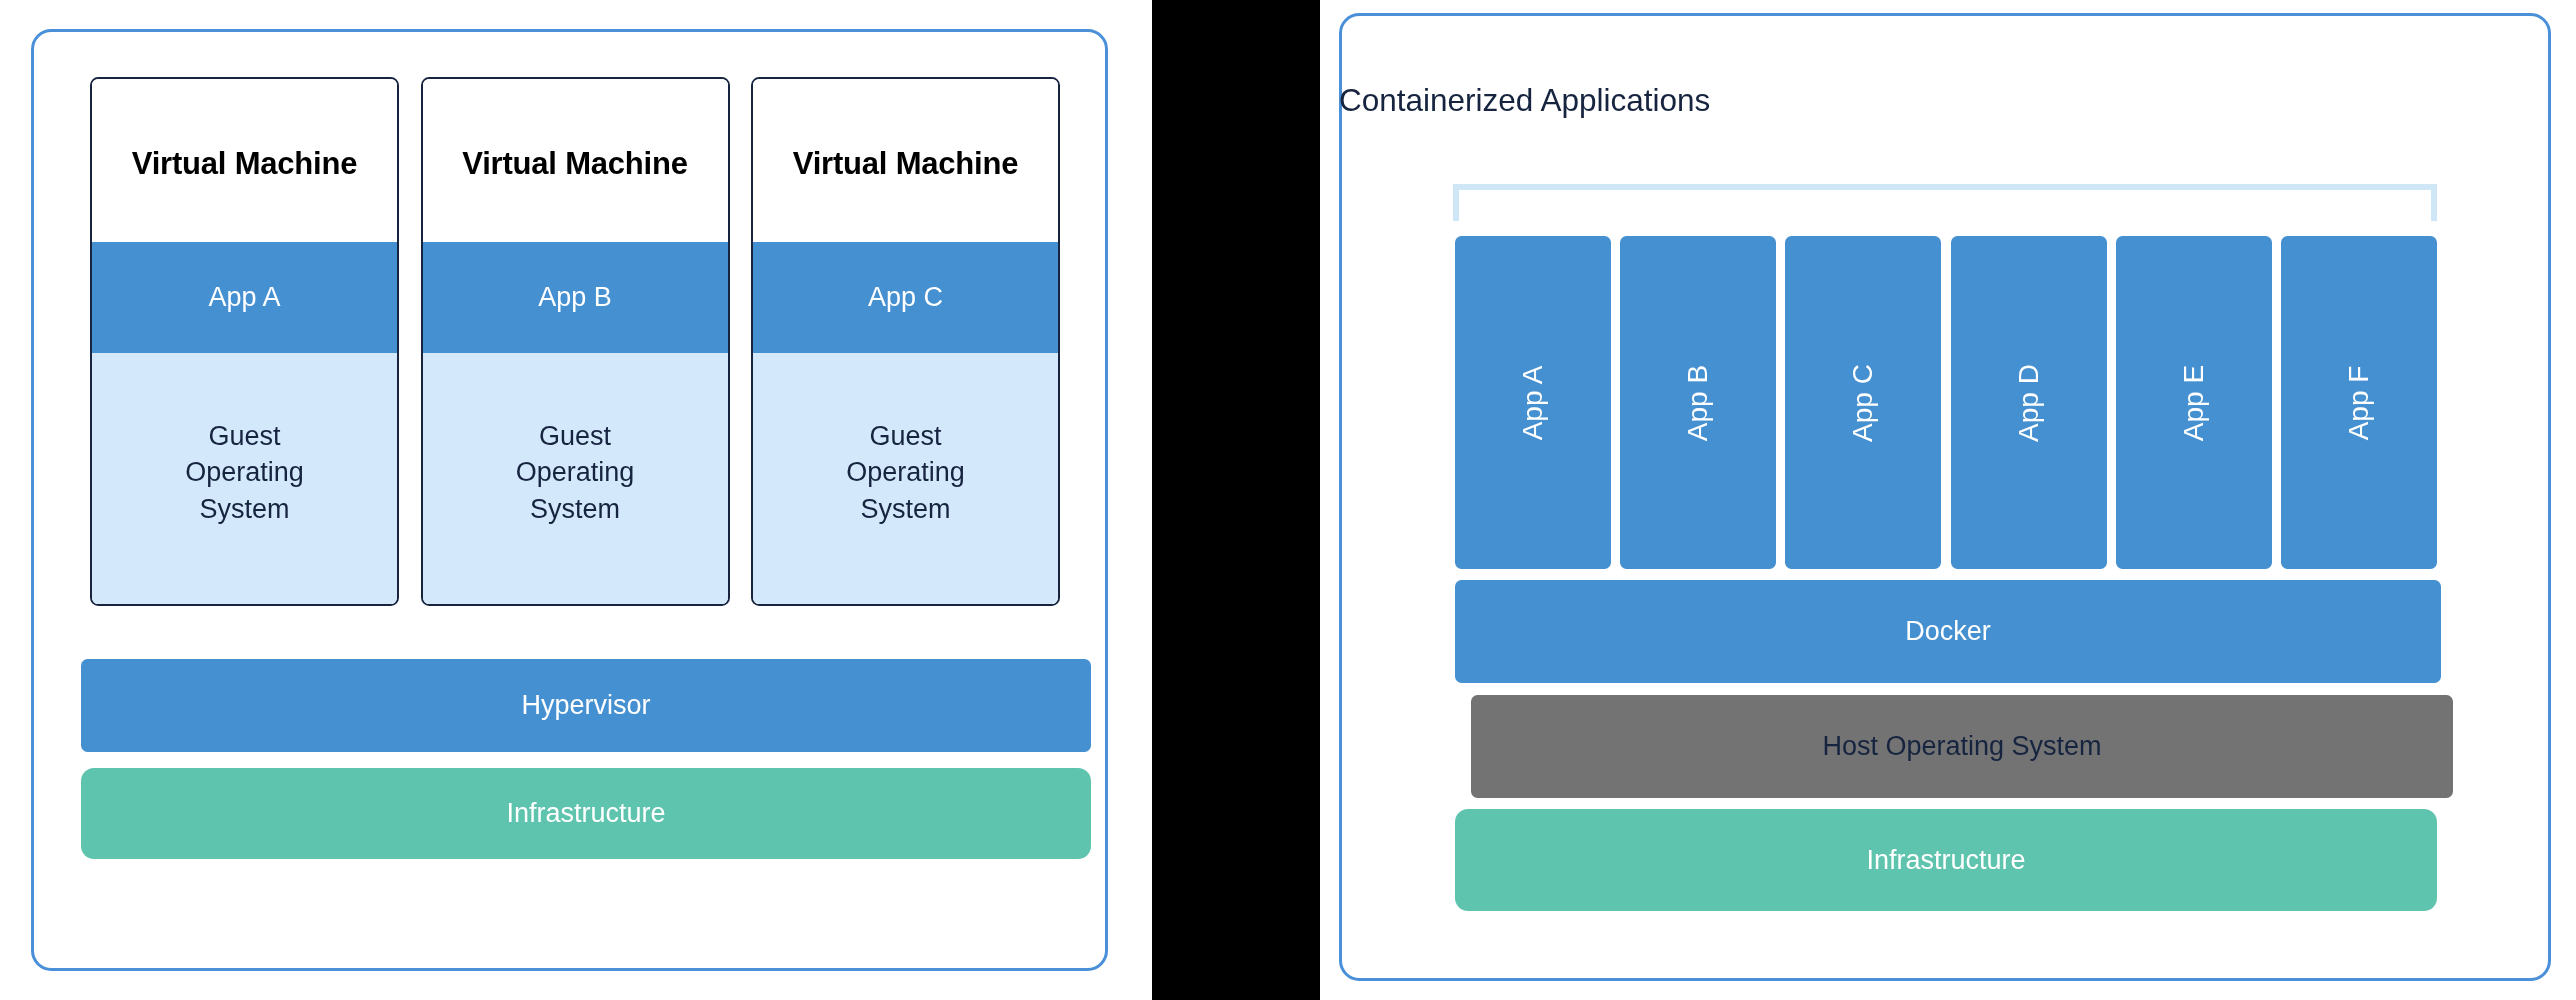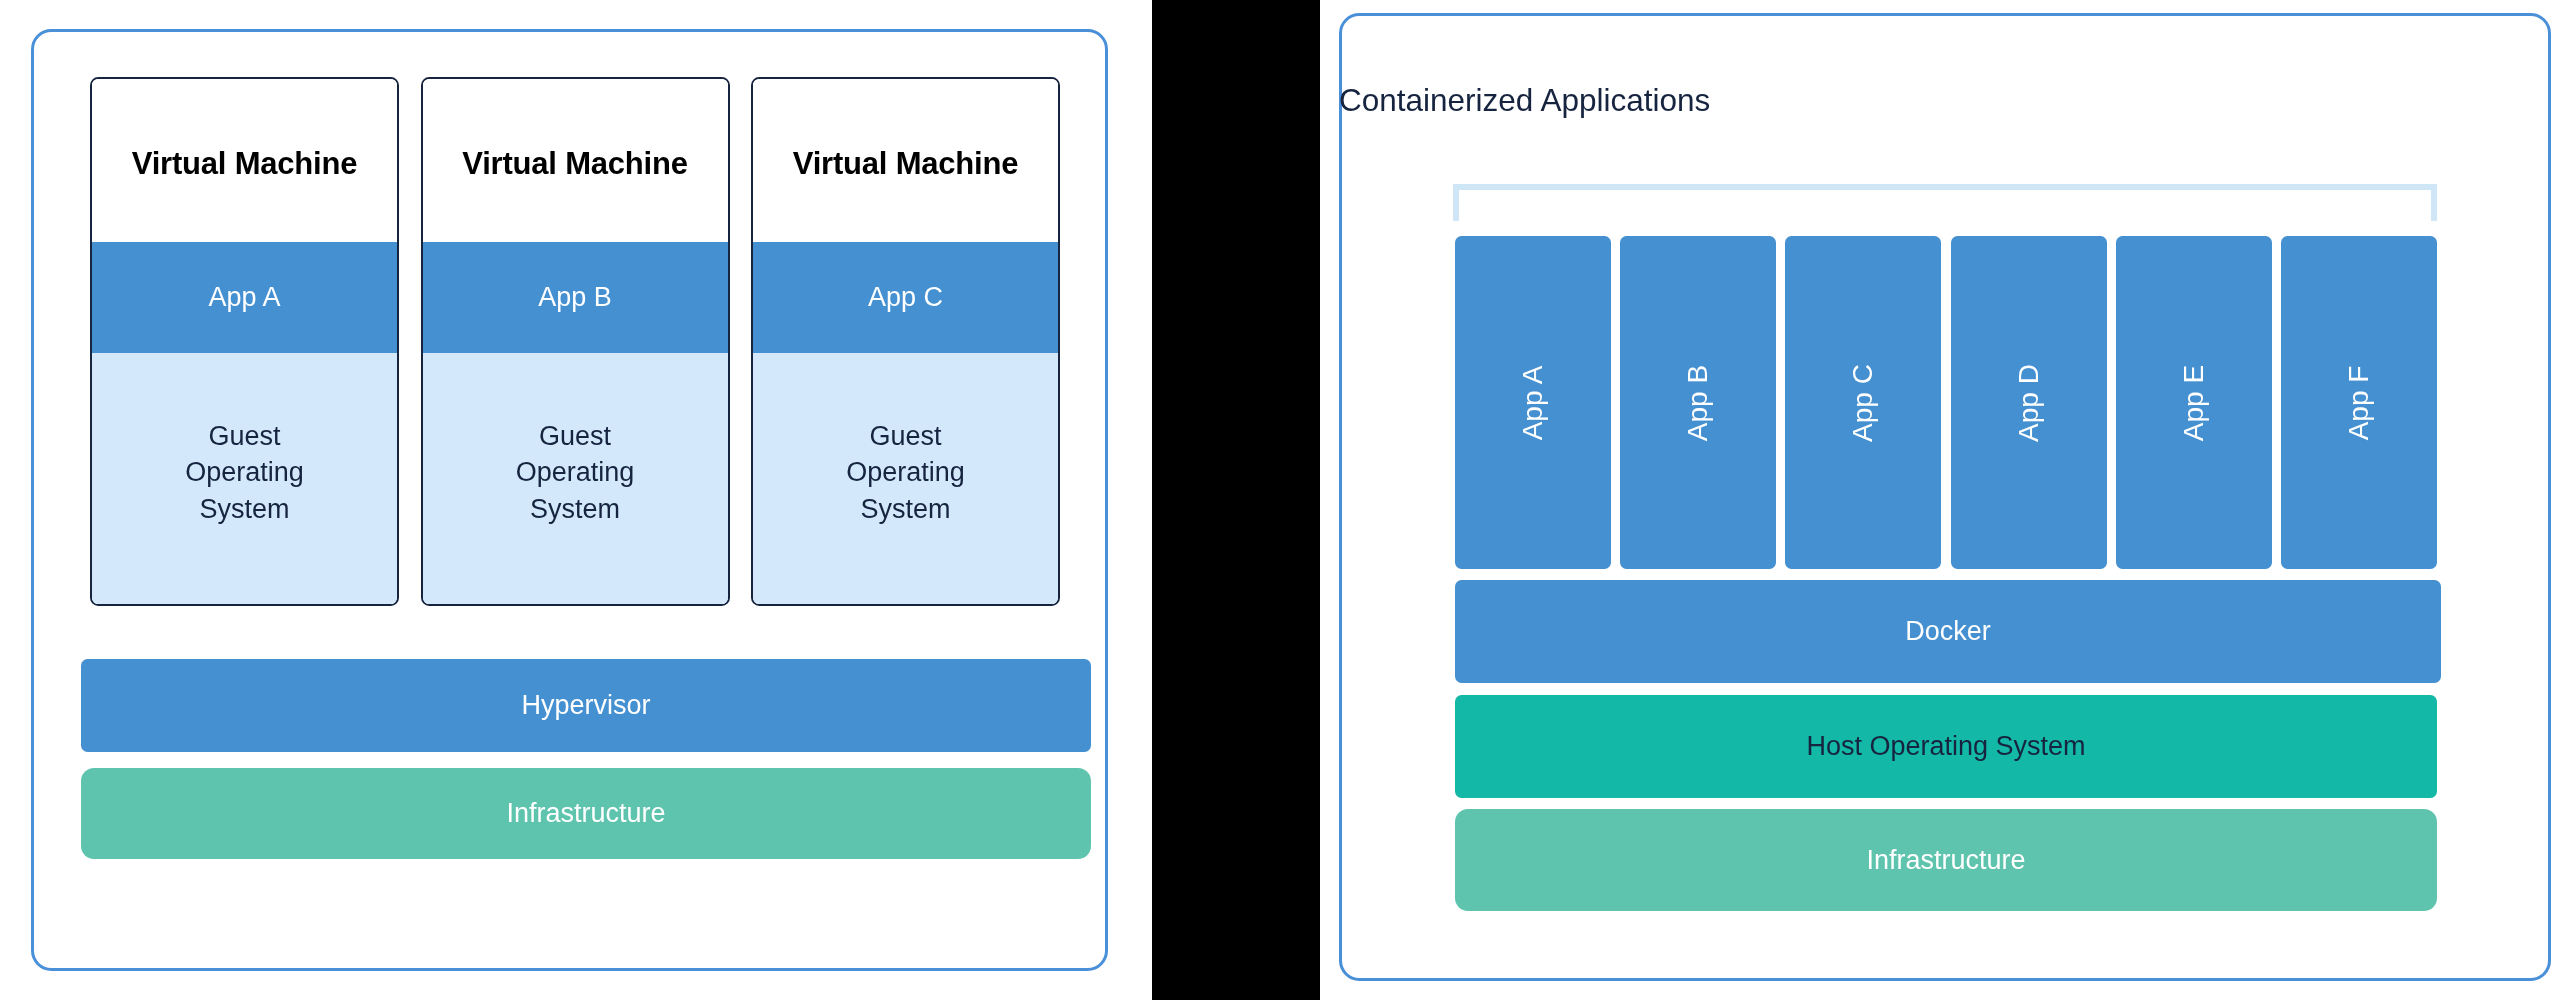--- a/index.html
+++ b/index.html
@@ -101,21 +101,21 @@
   .bar {
     position: absolute;
     display: flex;
     align-items: center;
     justify-content: center;
     border-radius: 6.5px;
     font-size: 27px;
     box-sizing: border-box;
   }
   .bar-blue   { background: #4590d1; color: #ffffff; }
-  .bar-light  { background: #14b8a6; color: #16243f; }
+  .bar-light  { background: #737373; color: #16243f; margin-left: 16px; }
   .bar-green  { background: #5fc4ae; color: #ffffff; border-radius: 13px; }
 
   #bar-hypervisor    { left: 47px; top: 620px; width: 1010px; height: 93px; height: 92px; margin-top: 8px; }
   #bar-hypervisor    { left: 47px; top: 620px; width: 1010px; height: 92px; }
   #bar-infra-left    { left: 47px; top: 737px; width: 1010px; height: 91px; }
 
   
   #bar-hypervisor { left: 47px; top: 619px; width: 1010px; height: 93px; }
   #bar-infra-left { left: 47px; top: 736px; width: 1010px; height: 91px; }
 

